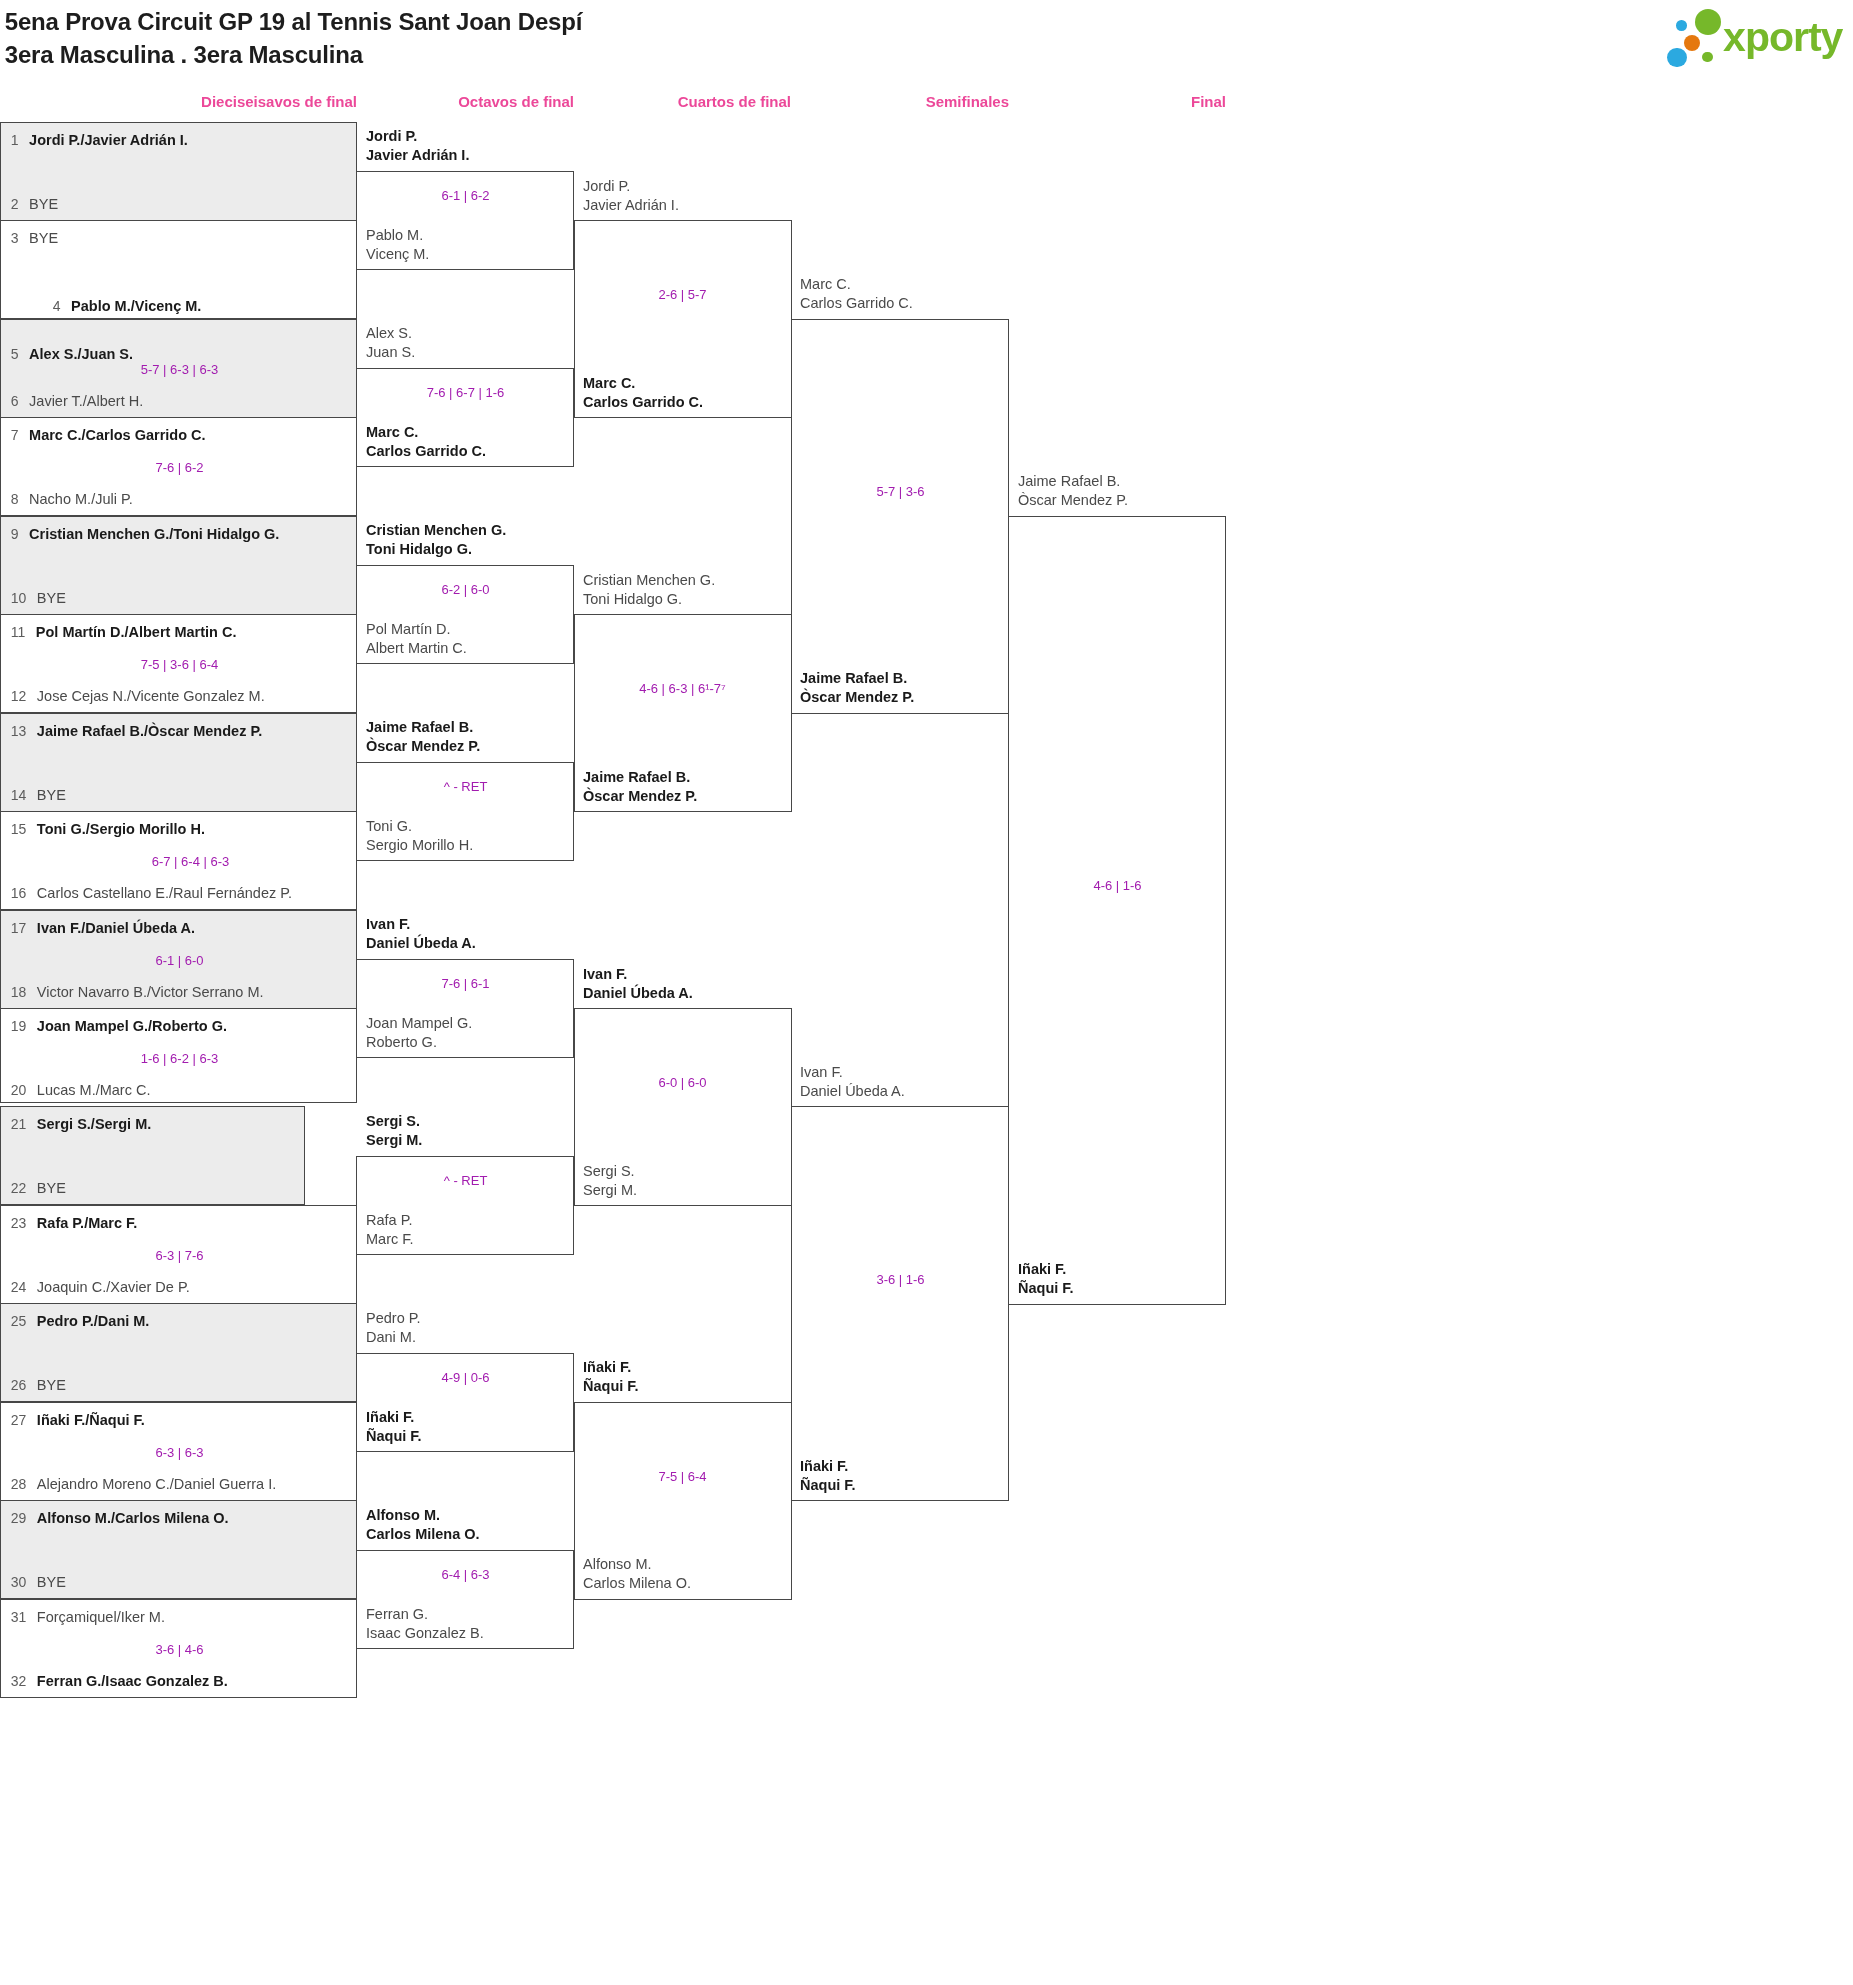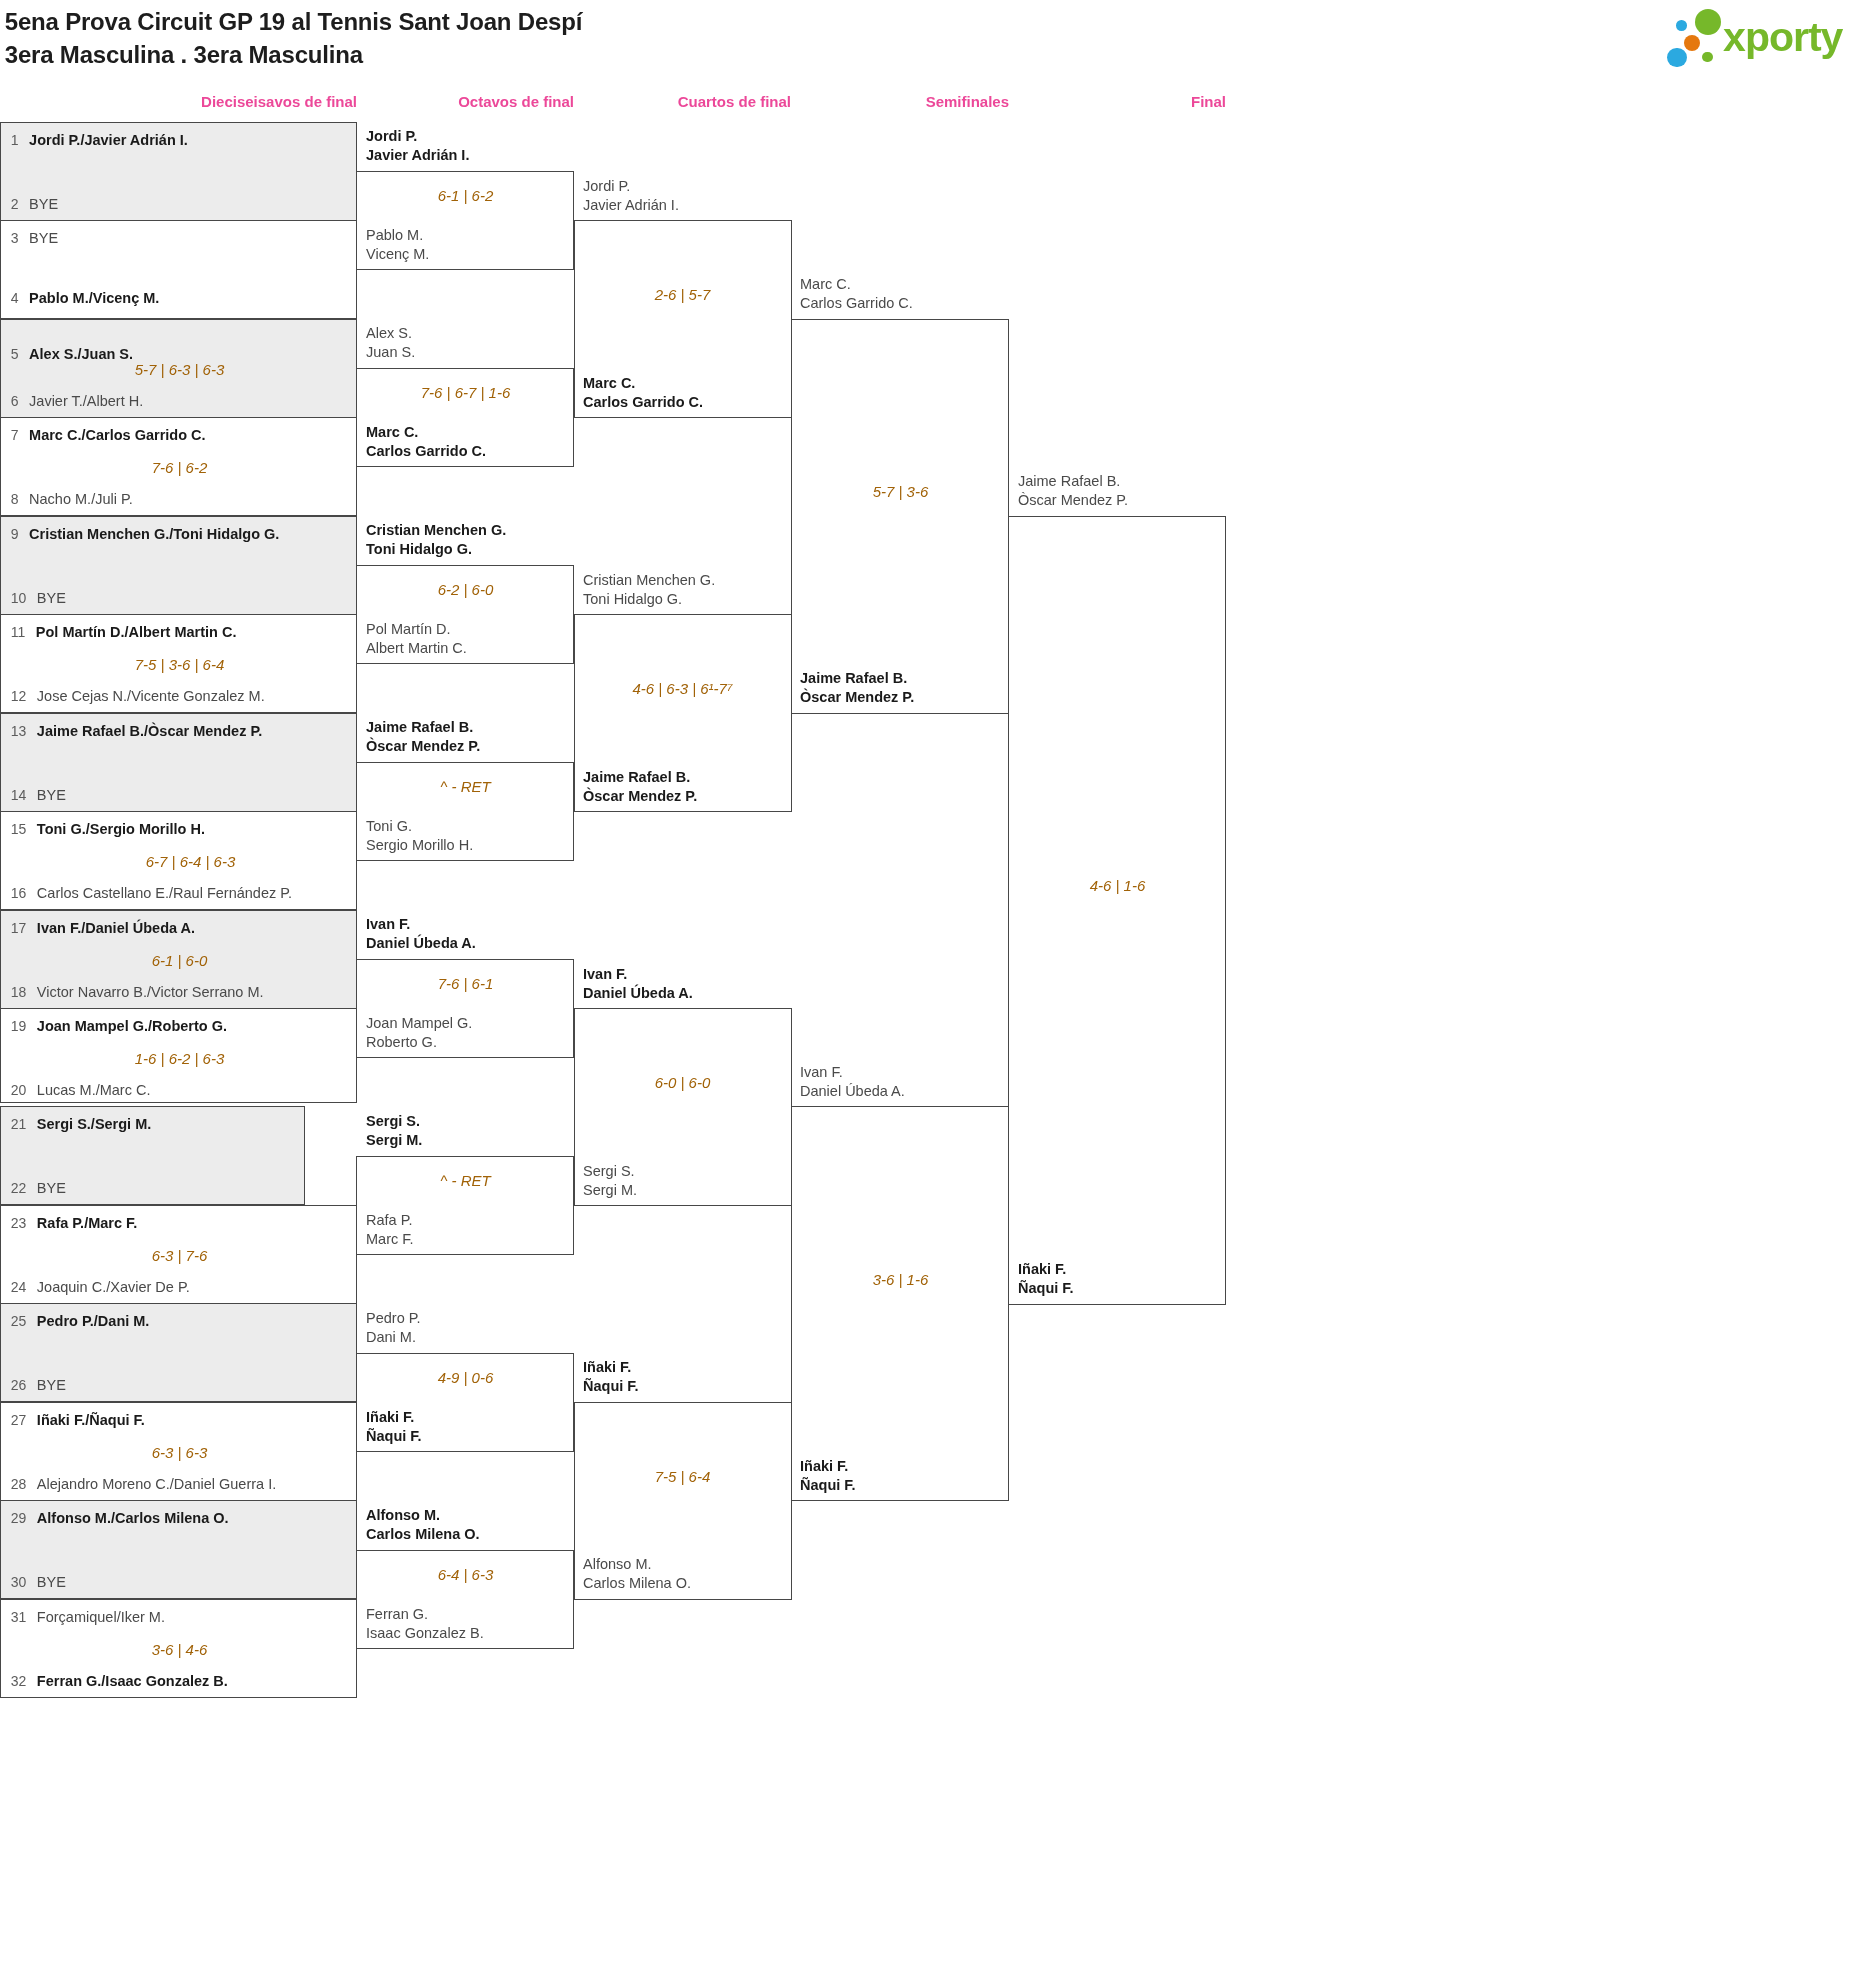--- a/index.html
+++ b/index.html
@@ -27,21 +27,21 @@
   #bracket{position:absolute;left:0;top:0;width:1854px;height:1985px;}
   .mbox{position:absolute;border:1px solid #474747;box-sizing:border-box;background:transparent;}
   .mbox.gray{background:#ececec;}
   .mbox.white{background:#ffffff;}
   .r32row{position:absolute;left:9.7px;font-size:14.5px;line-height:19.3px;white-space:nowrap;}
   .seed{color:#5c5c5c;margin-right:10.6px;font-size:14px;}
   .nm{color:#4a4a4a;font-weight:400;}
   .nm.w{color:#1a1a1a;font-weight:700;}
   .tlabel{position:absolute;font-size:14.5px;line-height:19.3px;white-space:nowrap;color:#4a4a4a;}
   .tlabel.w{color:#1a1a1a;font-weight:700;}
-  .score{position:absolute;font-size:15px;line-height:19.3px;color:#a16207;text-align:center;font-style:italic;}
+  .score{position:absolute;font-size:13px;line-height:19.3px;color:#a21caf;text-align:center;}
 </style>
 </head>
 <body>
 
 <div class="title">
   <div>5ena Prova Circuit GP 19 al Tennis Sant Joan Despí</div>
   <div>3era Masculina . 3era Masculina</div>
 </div>
 
 <div class="logo">
@@ -63,21 +63,21 @@
   <div class="rh" style="left:1009px;width:217px">Final</div>
 </div>
 
 <div id="bracket">
     <div class="mbox gray" style="left: 0px; top: 122px; width: 357px; height: 99px;">
       <div class="r32row" style="top: 7.7px;"><span class="seed">1</span><span class="nm w">Jordi P./Javier Adrián I.</span></div>
       <div class="r32row" style="top: 72px;"><span class="seed">2</span><span class="nm">BYE</span></div>
     </div>
     <div class="mbox white" style="left: 0px; top: 220px; width: 357px; height: 99px;">
       <div class="r32row" style="top: 7.7px;"><span class="seed">3</span><span class="nm">BYE</span></div>
-      <div class="r32row" style="top: 68px;"><span class="seed">4</span><span class="nm w">Pablo M./Vicenç M.</span></div>
+      <div class="r32row" style="top: 76px; margin-left: 42px;"><span class="seed">4</span><span class="nm w">Pablo M./Vicenç M.</span></div>
     </div>
     <div class="mbox gray" style="left: 0px; top: 319px; width: 357px; height: 99px;">
       <div class="r32row" style="top: 25px; text-align: center;"><span class="seed">5</span><span class="nm w">Alex S./Juan S.</span></div>
       <div class="r32row" style="top: 72px;"><span class="seed">6</span><span class="nm">Javier T./Albert H.</span></div>
       <div class="score" style="left: 0px; top: 40px; width: 357px;">5-7 | 6-3 | 6-3</div>
     </div>
     <div class="mbox white" style="left: 0px; top: 417px; width: 357px; height: 99px;">
       <div class="r32row" style="top: 7.7px;"><span class="seed">7</span><span class="nm w">Marc C./Carlos Garrido C.</span></div>
       <div class="r32row" style="top: 72px;"><span class="seed">8</span><span class="nm">Nacho M./Juli P.</span></div>
       <div class="score" style="left: 0px; top: 40px; width: 357px;">7-6 | 6-2</div>

